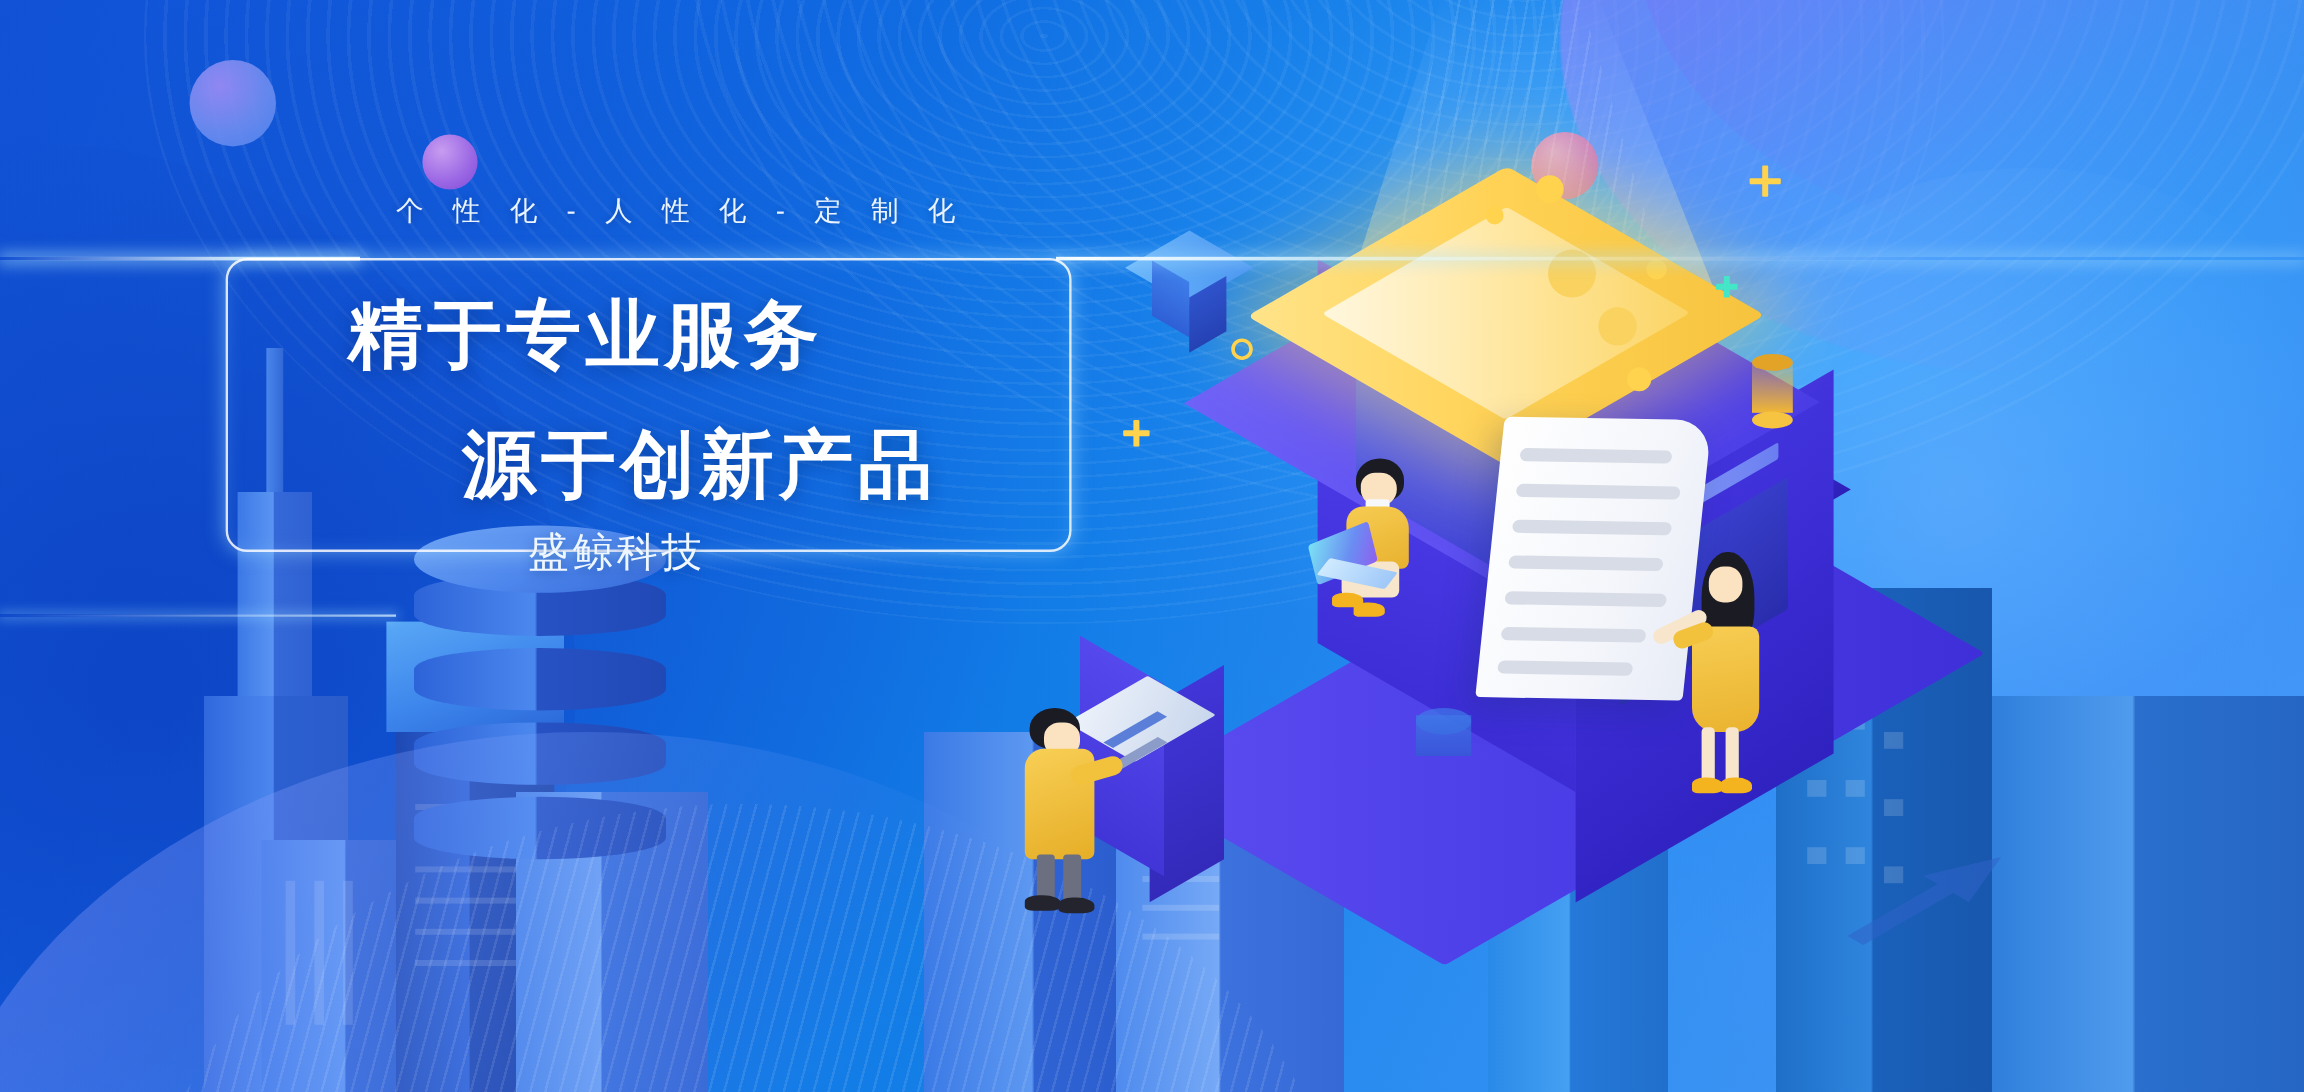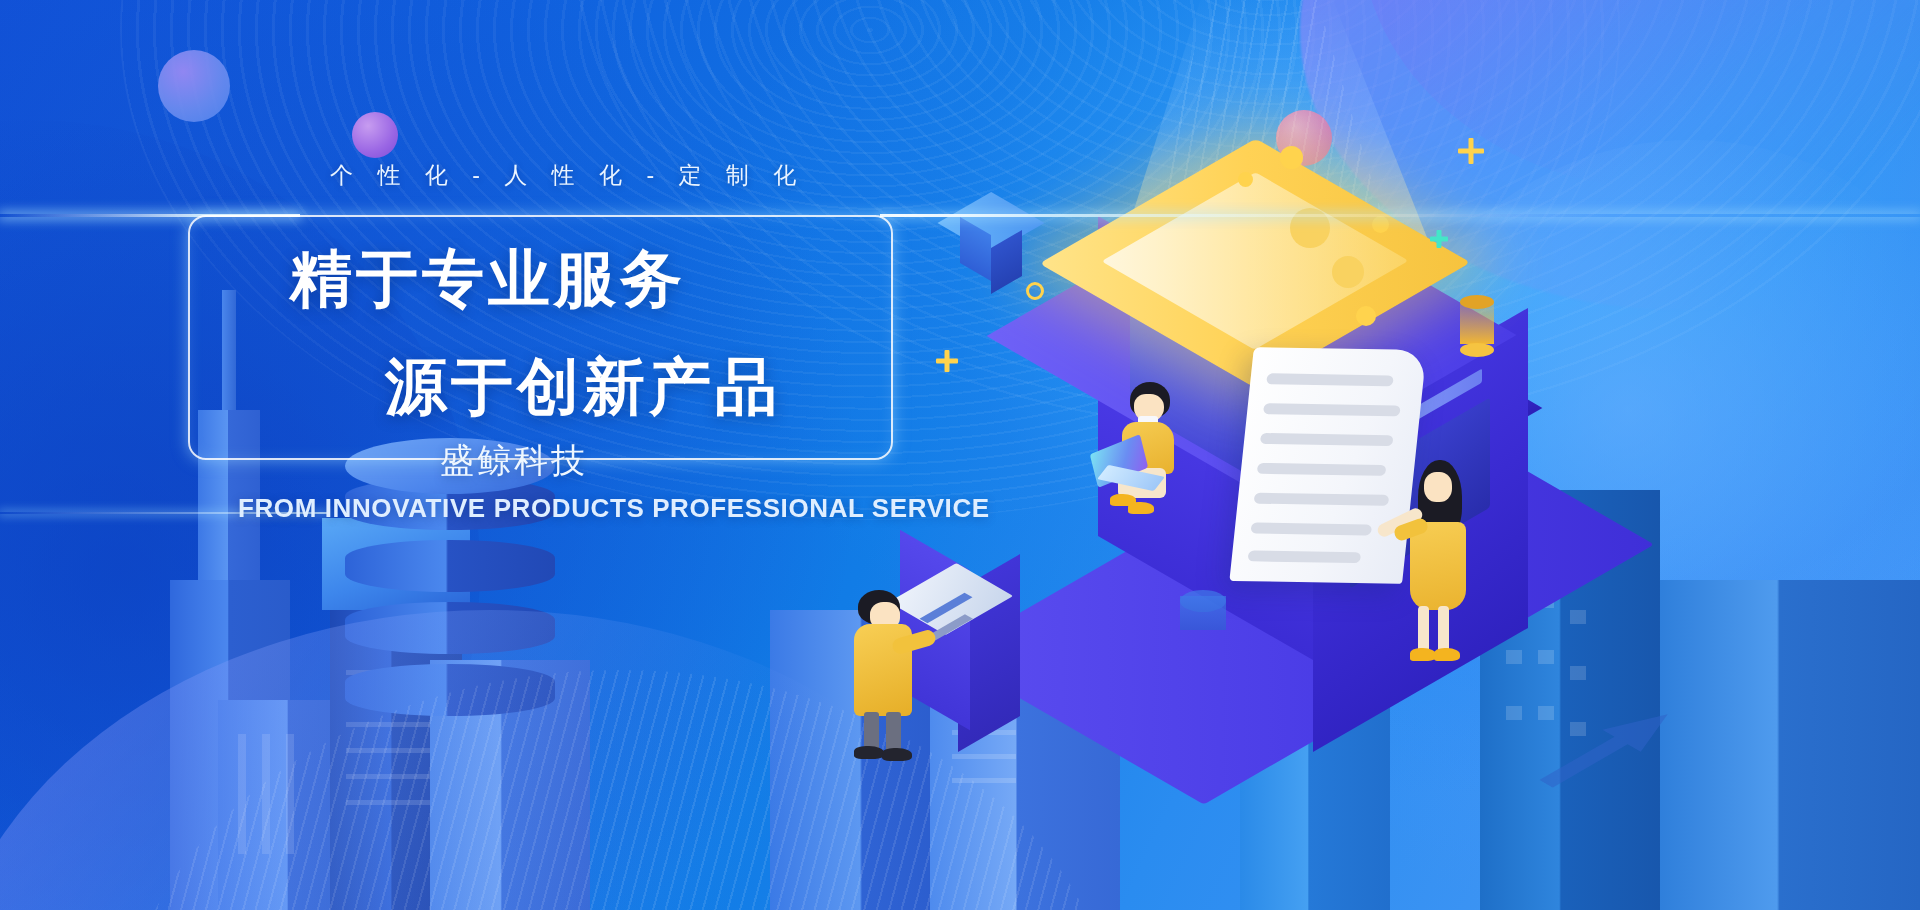--- a/index.html
+++ b/index.html
@@ -483,16 +483,15 @@
     <div class="frame"></div>
 
     <div class="eyebrow">个 性 化 - 人 性 化 - 定 制 化</div>
 
     <div class="headline">
       <div class="h-line1">精于专业服务</div>
       <div class="h-line2">源于创新产品</div>
     </div>
 
     <div class="brand">盛鲸科技</div>
-    <div class="en-tagline">FROM INNOVATIVE PRODUCTS PROFESSIONAL SERVICE</div>
   </div>
 
 </div>
 
 </body></html>

